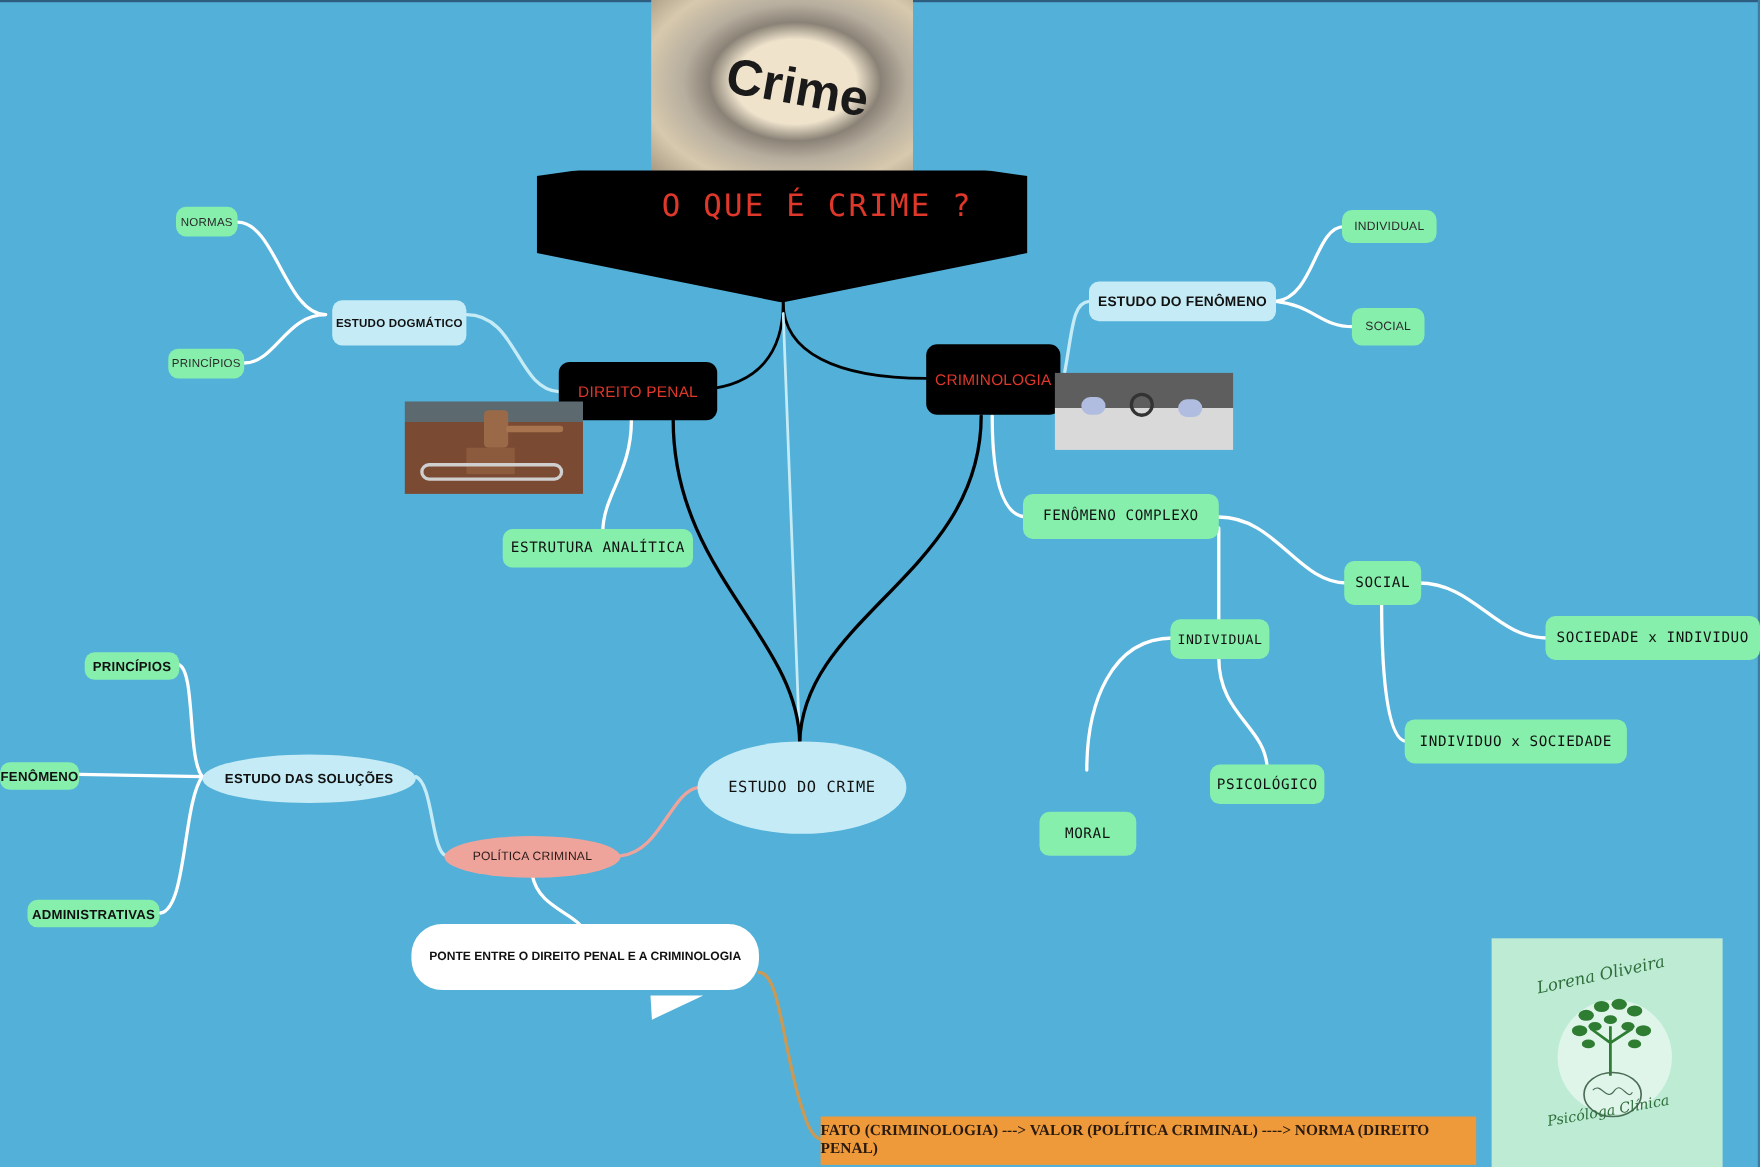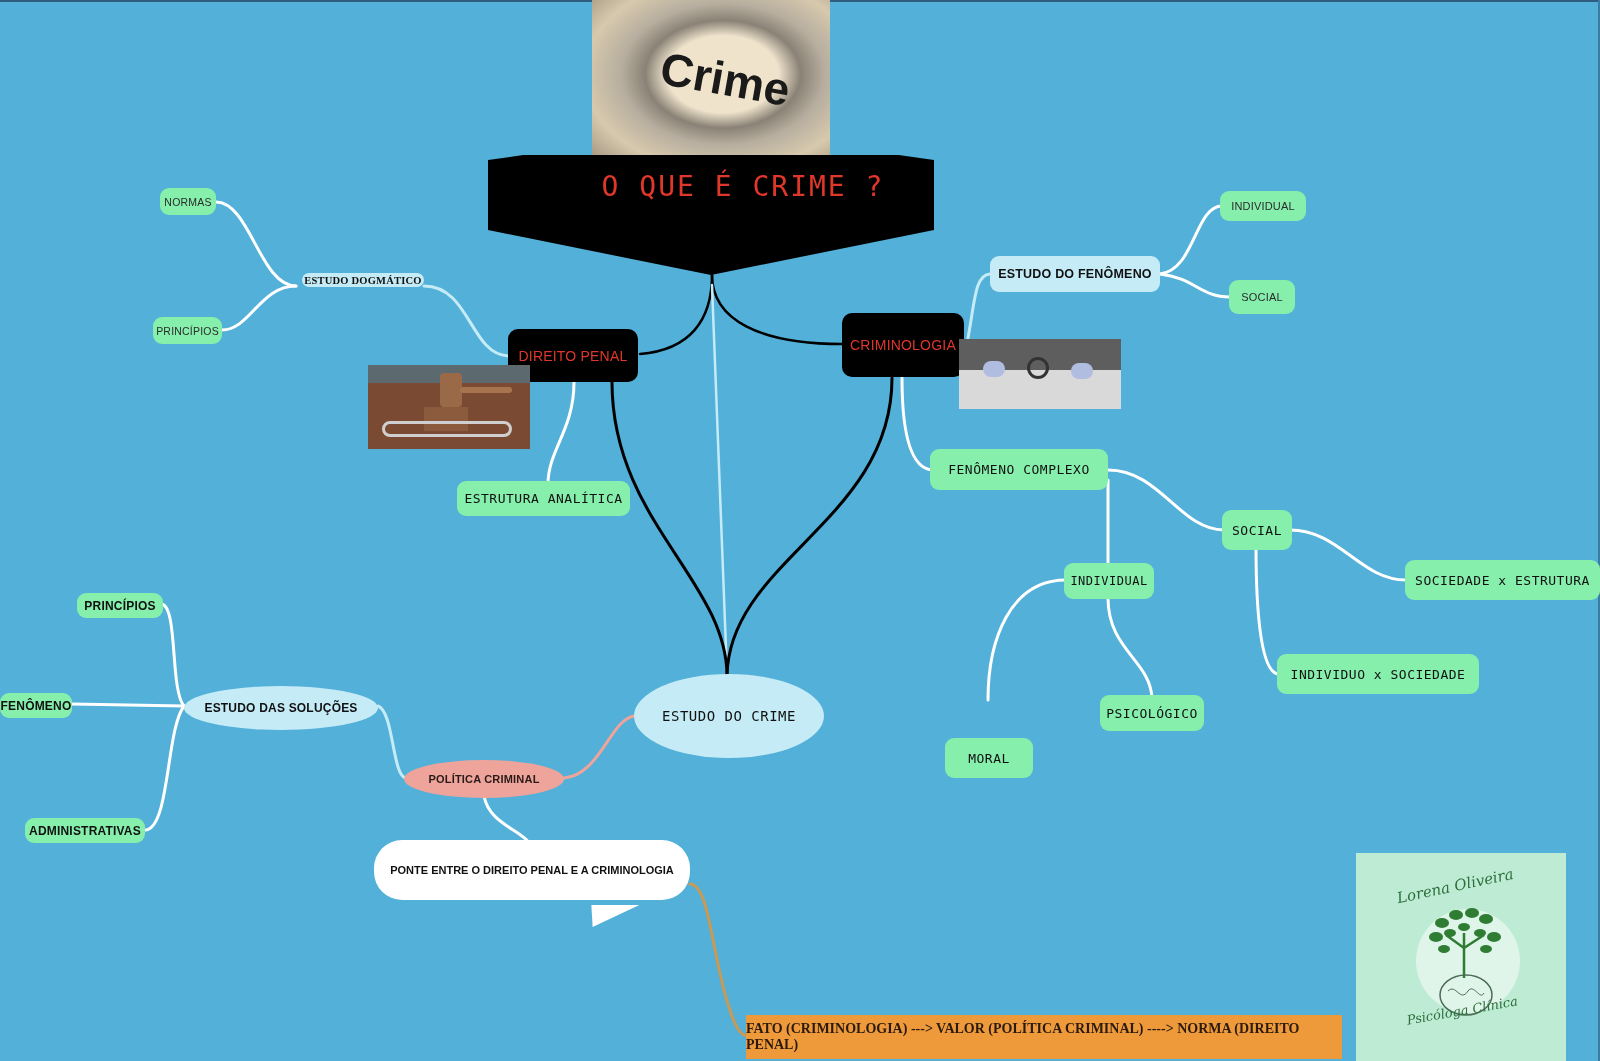--- a/index.html
+++ b/index.html
@@ -100,53 +100,53 @@
 </svg>
 
 <div class="photo" style="left:592px; top:0; width:238px; height:165px; background: radial-gradient(ellipse at 55% 45%, #efe3cc 0 30%, #8a8276 42%, #b7ae9f 55%, #d7c9ad 75%, #9c8f7a 100%);">
   <span style="position:absolute; left:68px; top:52px; font-family:'Liberation Sans',sans-serif; font-weight:bold; font-size:46px; color:#1a1a1a; transform:rotate(10deg);">Crime</span>
 </div>
 <svg class="title-hex" viewBox="0 0 446 120">
   <polygon points="0,5 106,-10 340,-10 446,5 446,75 223,120 0,75" fill="#000"></polygon>
 </svg>
 <div class="title-text">O QUE É CRIME ?</div>
 
-<div class="node dark" style="left:508px; top:329px; width:130px; height:53px;">DIREITO PENAL</div>
+<div class="node dark" style="left:508px; top:329px; width:144px; height:53px;">DIREITO PENAL</div>
 <div class="photo" style="left:368px; top:365px; width:162px; height:84px; background: linear-gradient(180deg, #5c6a70 0 22%, #7b4a32 22% 100%);">
   <div style="position:absolute; left:72px; top:8px; width:22px; height:34px; background:#9a6a48; border-radius:4px;"></div>
   <div style="position:absolute; left:92px; top:22px; width:52px; height:6px; background:#a87450; border-radius:3px;"></div>
   <div style="position:absolute; left:56px; top:42px; width:44px; height:24px; background:#8c5a3c;"></div>
   <div style="position:absolute; left:14px; top:56px; width:130px; height:16px; border:3px solid #cfcfcf; border-radius:10px; box-sizing:border-box;"></div>
 </div>
-<div class="node light" style="left:302px; top:273px; width:122px; height:14px; font-size:10.5px;font-family:Liberation Serif, serif;">ESTUDO DOGMÁTICO</div>
+<div class="node light" style="left:302px; top:273px; width:122px; height:41px; font-size:10.5px;">ESTUDO DOGMÁTICO</div>
 <div class="node" style="left:160px; top:188px; width:56px; height:27px; font-size:10.5px;">NORMAS</div>
 <div class="node" style="left:153px; top:317px; width:69px; height:27px; font-size:10.5px;">PRINCÍPIOS</div>
 <div class="node hand" style="left:457px; top:481px; width:173px; height:35px;">ESTRUTURA ANALÍTICA</div>
 
 <div class="node dark" style="left:842px; top:313px; width:122px; height:64px;">CRIMINOLOGIA</div>
 <div class="photo" style="left:959px; top:339px; width:162px; height:70px; background: linear-gradient(180deg, #5e5e5e 0 45%, #d9d9d9 45% 100%);">
   <div style="position:absolute; left:24px; top:22px; width:22px; height:16px; background:#b0bde0; border-radius:8px;"></div>
   <div style="position:absolute; left:68px; top:18px; width:22px; height:22px; border:3px solid #333; border-radius:50%; box-sizing:border-box;"></div>
   <div style="position:absolute; left:112px; top:24px; width:22px; height:16px; background:#b0bde0; border-radius:8px;"></div>
 </div>
 <div class="node light" style="left:990px; top:256px; width:170px; height:36px; font-size:12.5px;">ESTUDO DO FENÔMENO</div>
 <div class="node" style="left:1220px; top:191px; width:86px; height:30px; font-size:11px;">INDIVIDUAL</div>
 <div class="node" style="left:1229px; top:280px; width:66px; height:34px; font-size:11px;">SOCIAL</div>
 
 <div class="node hand" style="left:930px; top:449px; width:178px; height:41px;">FENÔMENO COMPLEXO</div>
 <div class="node hand" style="left:1222px; top:510px; width:70px; height:40px;">SOCIAL</div>
 <div class="node hand" style="left:1064px; top:563px; width:90px; height:36px; font-size:12px;">INDIVIDUAL</div>
 <div class="node hand" style="left:945px; top:695px; width:88px; height:40px;margin-top:43px;">MORAL</div>
 <div class="node hand" style="left:1100px; top:695px; width:104px; height:36px;">PSICOLÓGICO</div>
-<div class="node hand" style="left:1405px; top:560px; width:195px; height:40px;">SOCIEDADE x ESTRUTURA</div>
+<div class="node hand" style="left:1405px; top:560px; width:195px; height:40px;">SOCIEDADE x INDIVIDUO</div>
 <div class="node hand" style="left:1277px; top:654px; width:202px; height:40px;">INDIVIDUO x SOCIEDADE</div>
 
 <div class="node light ellipse hand" style="left:634px; top:674px; width:190px; height:84px; font-weight:normal; font-size:14px;">ESTUDO DO CRIME</div>
 
-<div class="node ellipse" style="left:404px; top:760px; width:160px; height:38px; background:#eea49b; color:#2a1a18; font-weight:bold; font-size:11px;">POLÍTICA CRIMINAL</div>
+<div class="node ellipse" style="left:404px; top:760px; width:160px; height:38px; background:#eea49b; color:#2a1a18; font-weight:normal; font-size:11px;">POLÍTICA CRIMINAL</div>
 <div class="node light ellipse" style="left:184px; top:686px; width:194px; height:44px; font-weight:bold; font-size:12px;">ESTUDO DAS SOLUÇÕES</div>
 <div class="node bold" style="left:77px; top:593px; width:86px; height:25px; font-size:12px;">PRINCÍPIOS</div>
 <div class="node bold" style="left:0; top:693px; width:72px; height:25px; font-size:12px;">FENÔMENO</div>
 <div class="node bold" style="left:25px; top:818px; width:120px; height:25px; font-size:12px;">ADMINISTRATIVAS</div>
 
 <div class="bubble">
   <span>PONTE ENTRE O DIREITO PENAL E A CRIMINOLOGIA</span>
 </div>
 <div class="bubble-tail"></div>
 

